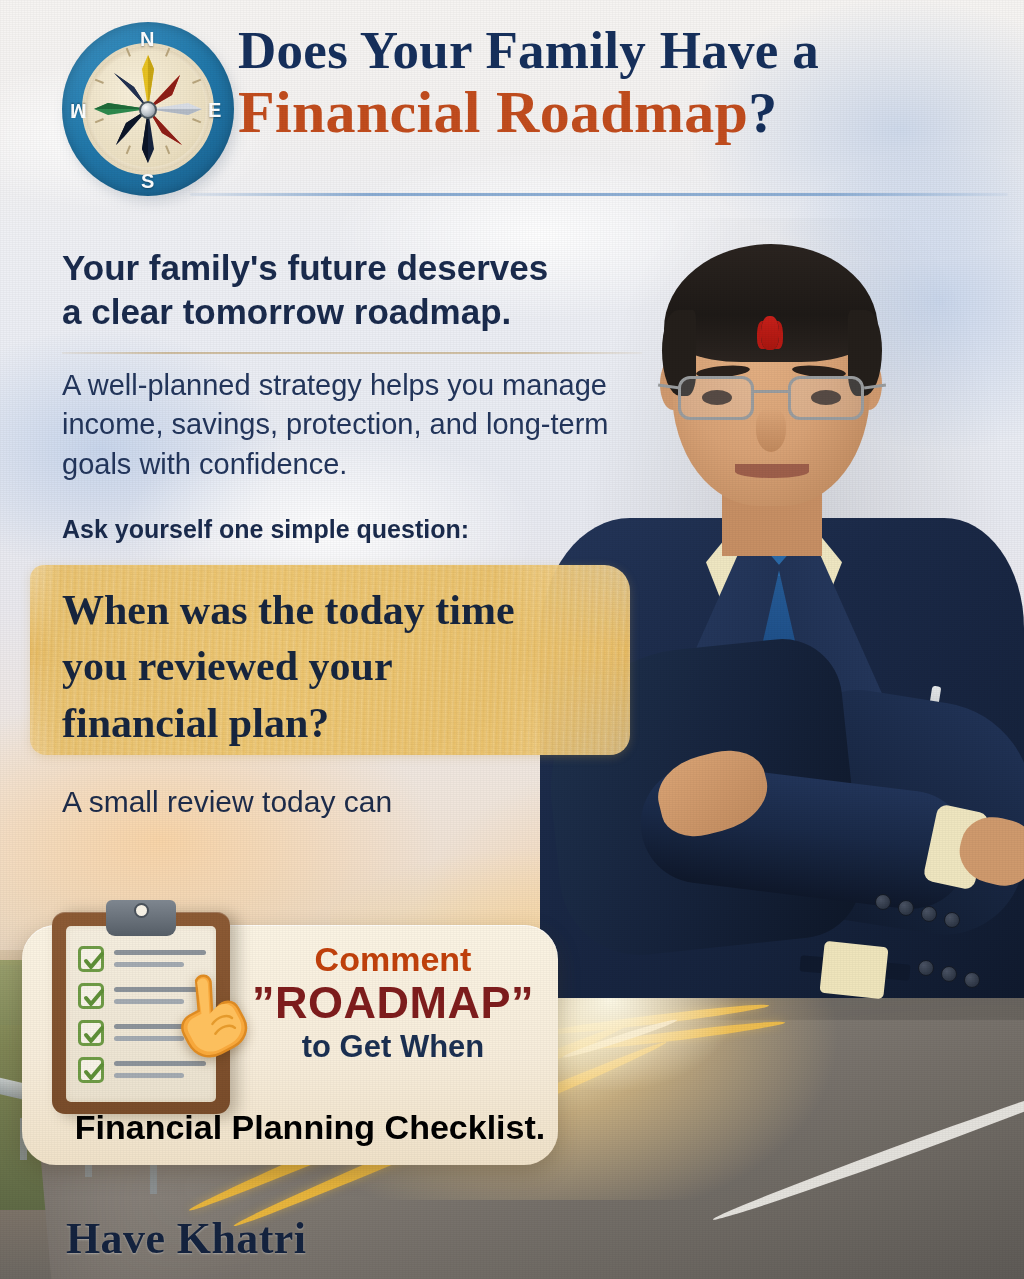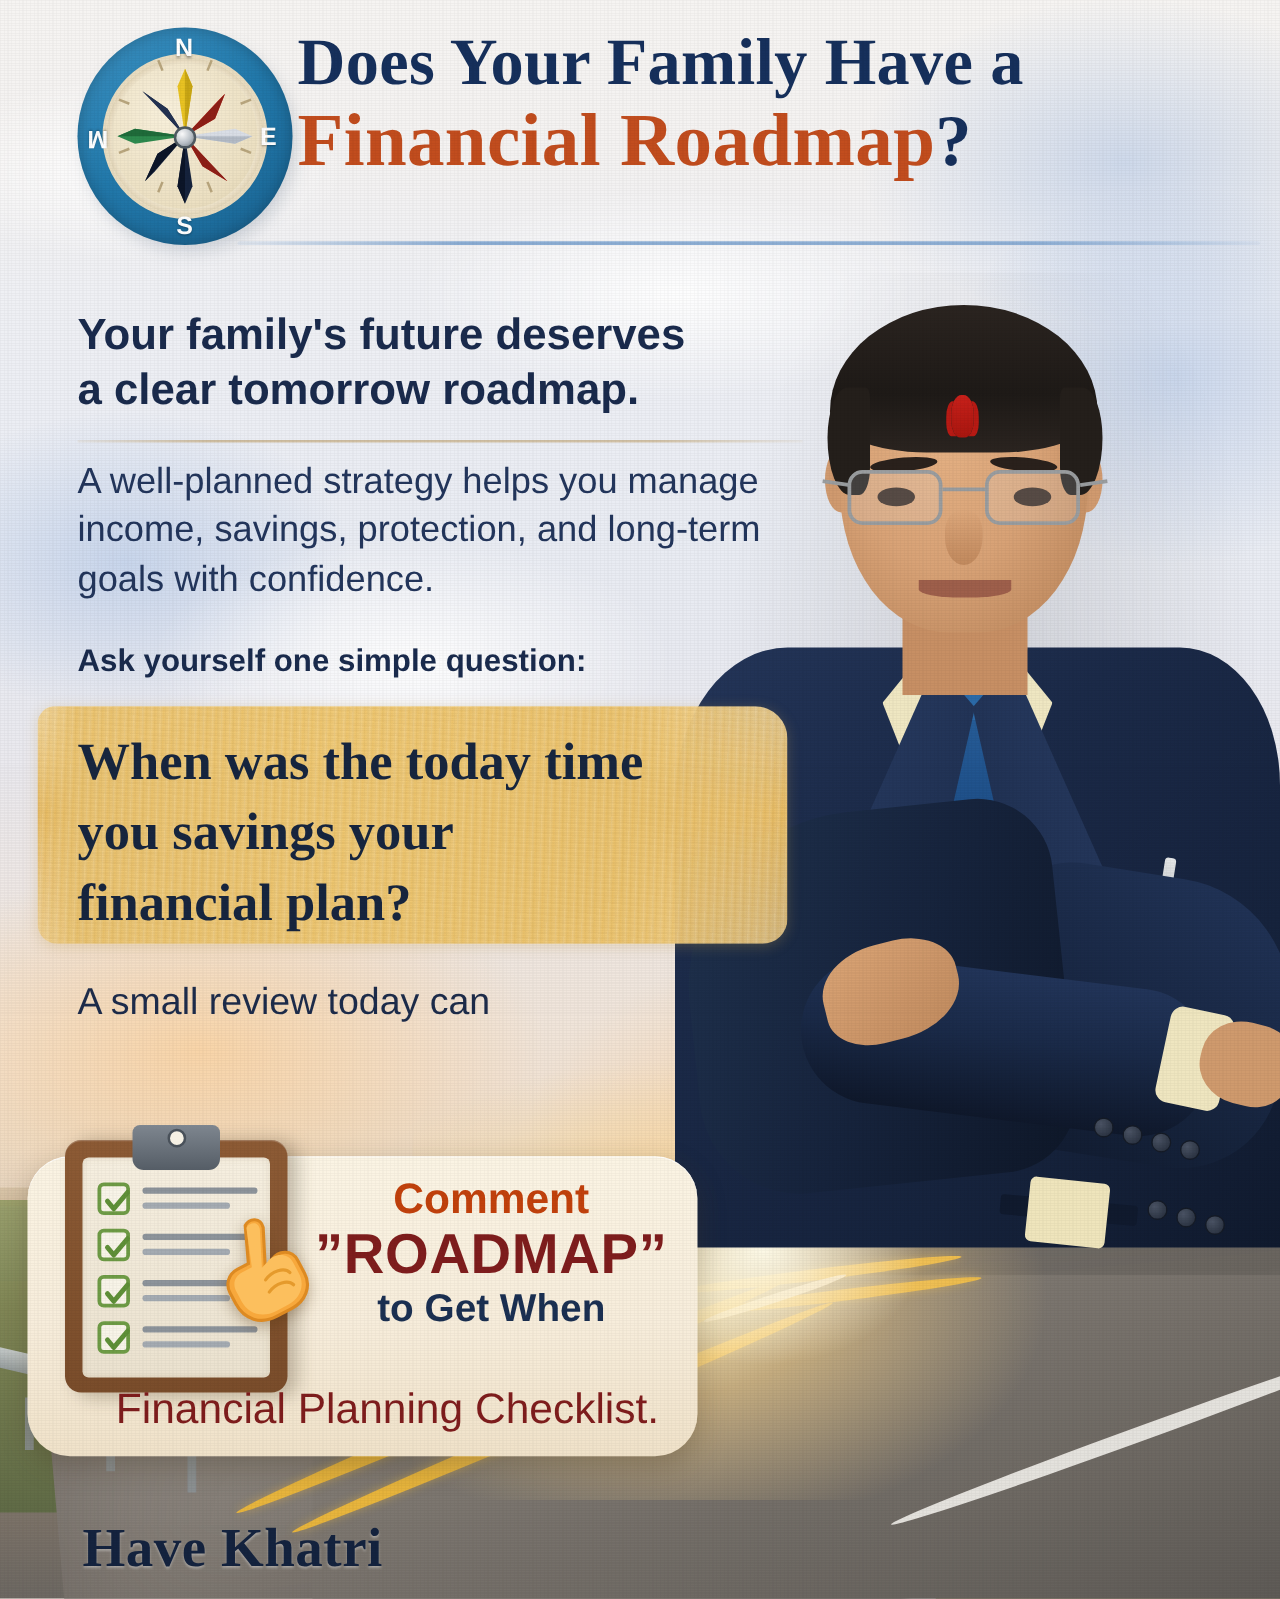--- a/index.html
+++ b/index.html
@@ -352,22 +352,22 @@
   .cta-roadmap {
     font-family:"Liberation Sans", sans-serif; font-weight:bold;
     font-size:45px; color:#7f1d1d; line-height:1.12; letter-spacing:.5px;
   }
   .cta-toget {
     font-family:"Liberation Sans", sans-serif; font-weight:bold;
     font-size:31px; color:#1b3052; line-height:1.2;
   }
   .cta-checklist {
     position:absolute; left:22px; top:1108px; width:536px; text-align:center;
-    font-family:"Liberation Sans", sans-serif; font-weight:normal;
-    font-size:34px; color:#7f1d1d;padding-left:40px;
+    font-family:"Liberation Sans", sans-serif; font-weight:bold;
+    font-size:34px; color:#000000;padding-left:40px;
   }
 
   .signature {
     position:absolute; left:66px; top:1213px;
     font-family:"Liberation Serif", serif; font-weight:bold;
     font-size:44px; color:#14233f; letter-spacing:.4px;
     text-shadow:0 1px 2px rgba(255,255,255,.35);
   }
 
   .grain {
@@ -518,21 +518,21 @@
     <div>Your family's future deserves</div>
     <div>a clear tomorrow roadmap.</div>
   </div>
   <div class="rule-tan"></div>
   <div class="body-copy">A well-planned strategy helps you manage income, savings, protection, and long-term goals with confidence.</div>
   <div class="ask-line">Ask yourself one simple question:</div>
 
   <div class="highlight-band"></div>
   <div class="question">
     <div>When was the today time</div>
-    <div>you savings your</div>
+    <div>you reviewed your</div>
     <div>financial plan?</div>
   </div>
 
   <div class="closing">
     <div>A small review today can</div>
   </div>
 
   <div class="cta-card"></div>
 
   <div class="clipboard">

